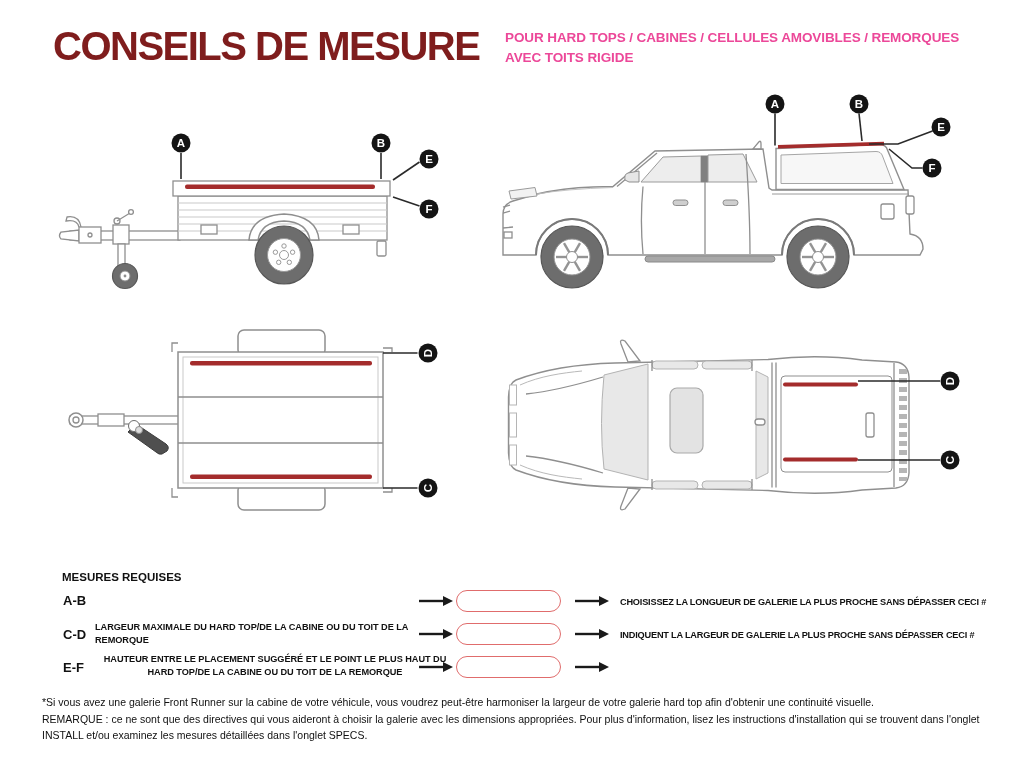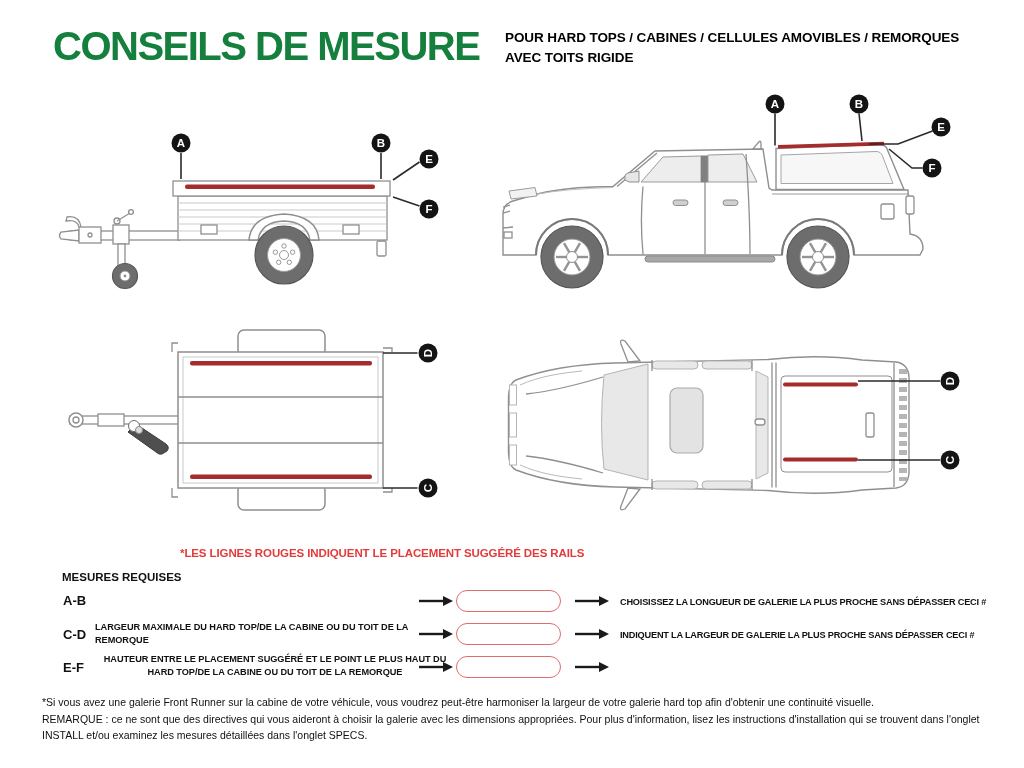--- a/index.html
+++ b/index.html
@@ -1,21 +1,21 @@
 <!DOCTYPE html>
 <html><head>
 <meta charset="utf-8">
 <style>
   html,body{margin:0;padding:0;background:#fff;}
   #canvas{position:relative;width:1024px;height:768px;background:#fff;overflow:hidden;
           font-family:"Liberation Sans",sans-serif;color:#161616;}
   .abs{position:absolute;}
   svg{position:absolute;overflow:visible;}
-  .title{font-size:40px;font-weight:bold;letter-spacing:-1.5px;color:#15803d;}
-  .subtitle{font-size:13.5px;font-weight:bold;line-height:20px;color:#000000;letter-spacing:-0.1px;}
+  .title{font-size:40px;font-weight:bold;letter-spacing:-1.5px;color:#7f1d1d;}
+  .subtitle{font-size:13.5px;font-weight:bold;line-height:20px;color:#ec4899;letter-spacing:-0.1px;}
   .sechead{font-size:11.5px;font-weight:bold;color:#111;letter-spacing:0;}
   .rednote{font-size:11.5px;font-weight:bold;color:#e23b3b;letter-spacing:-0.1px;}
   .code{font-size:13px;font-weight:bold;color:#111;}
   .desc{font-size:9.2px;font-weight:bold;line-height:13px;color:#111;width:360px;letter-spacing:-0.05px;}
   .instr{font-size:9.2px;font-weight:bold;line-height:13px;color:#111;white-space:nowrap;letter-spacing:-0.2px;}
   .pill{width:103px;height:20px;border:1.6px solid #e06c6c;border-radius:12px;background:#fff;}
   .foot{font-size:10.5px;line-height:16.5px;color:#101010;width:960px;letter-spacing:0;}
   .lblc{fill:#141414;}
   .lblt{fill:#fff;font-family:"Liberation Sans",sans-serif;font-size:11.5px;font-weight:bold;text-anchor:middle;}
   .ldr{stroke:#2a2a2a;stroke-width:1.6;fill:none;}
@@ -236,21 +236,20 @@
     </g>
     <g>
       <circle class="lblc" cx="450" cy="48" r="9.5"></circle>
       <text class="lblt" x="450" y="52.2" transform="rotate(-90 450 48)">D</text>
       <circle class="lblc" cx="450" cy="127" r="9.5"></circle>
       <text class="lblt" x="450" y="131.2" transform="rotate(-90 450 127)">C</text>
     </g>
   </svg>
 
   <div class="abs sechead" style="left:62px;top:547px;margin-top:24px;">MESURES REQUISES</div>
-  <div class="abs rednote" style="left:180px;top:547px;">*LES LIGNES ROUGES INDIQUENT LE PLACEMENT SUGGÉRÉ DES RAILS</div>
 
   <div class="abs code" style="left:63px;top:593px;">A-B</div>
   <svg class="abs" style="left:419px;top:595px;" width="34" height="12" viewBox="0 0 34 12">
     <line x1="0" y1="6" x2="25" y2="6" stroke="#1a1a1a" stroke-width="2.4"></line>
       <polygon points="24,1 34,6 24,11" fill="#1a1a1a"></polygon>
   </svg>
   <div class="abs pill" style="left:456px;top:590px;"></div>
   <svg class="abs" style="left:575px;top:595px;" width="34" height="12" viewBox="0 0 34 12">
     <line x1="0" y1="6" x2="25" y2="6" stroke="#1a1a1a" stroke-width="2.4"></line>
       <polygon points="24,1 34,6 24,11" fill="#1a1a1a"></polygon>

